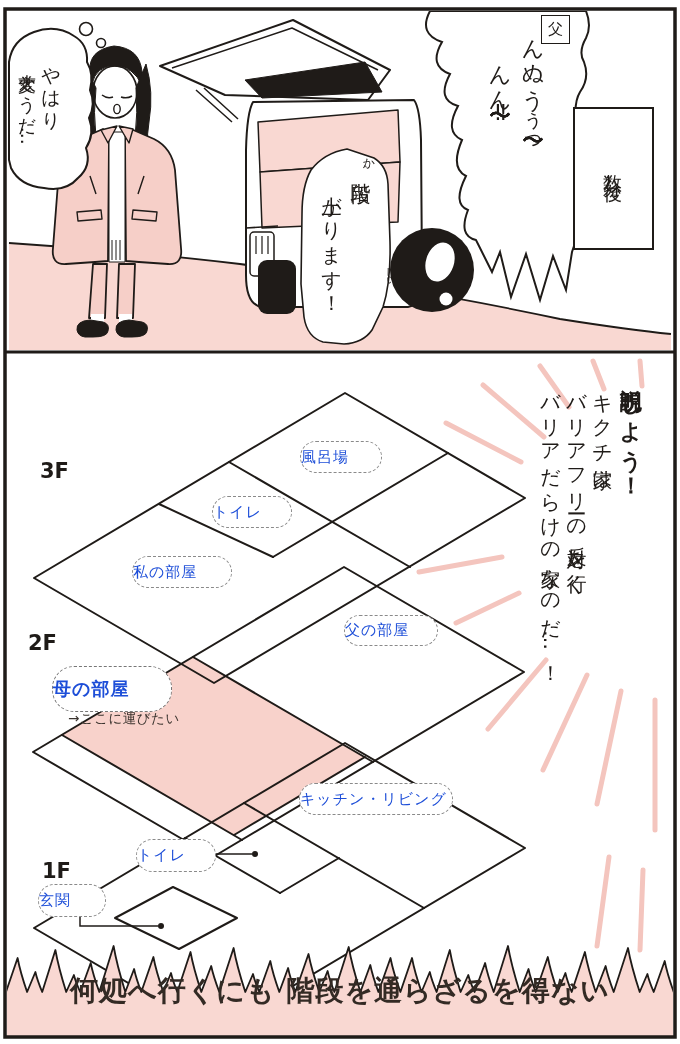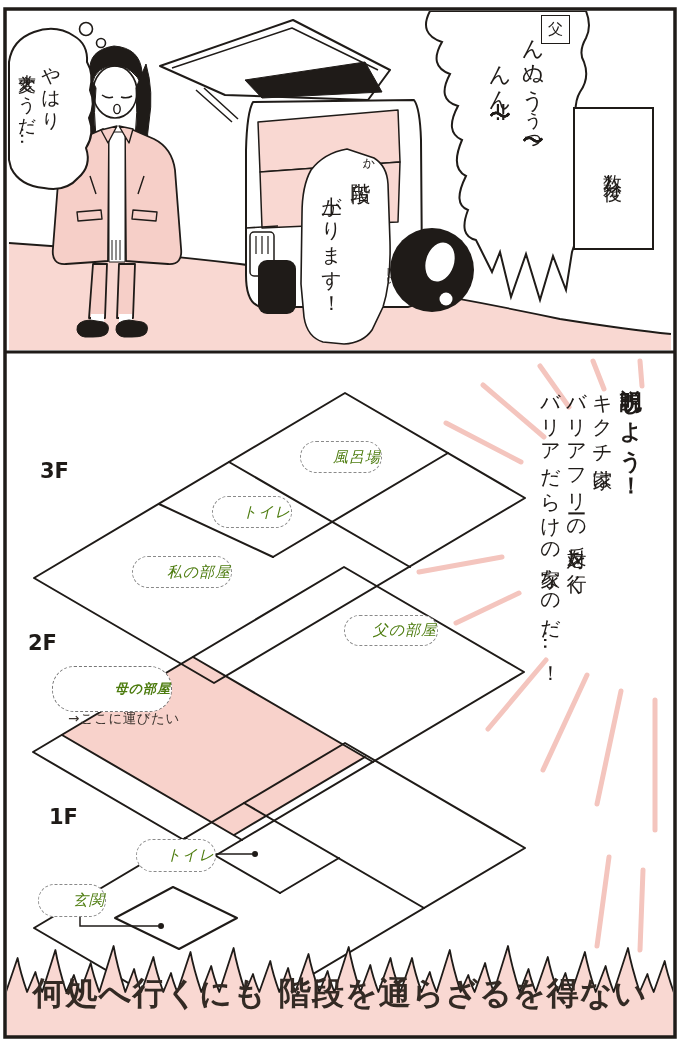--- a/index.html
+++ b/index.html
@@ -26,26 +26,26 @@
   #caption-box{left:573px;top:107px;width:77px;height:139px;border:2px solid #1f1b18;background:#fff;
                display:flex;align-items:center;justify-content:center;}
   #caption-box .vtext{font-size:19px;letter-spacing:5px;}
   
   #narration{left:528px;top:372px;width:118px;height:282px;}
   #narration .c1{font-size:22px;font-weight:700;line-height:30px;letter-spacing:3px;}
   #narration .c2,#narration .c3,#narration .c4{font-size:20px;font-weight:500;line-height:26px;
                letter-spacing:2px;padding-top:8px;}
   .floor-label{position:absolute;font-size:21px;font-weight:600;color:#1f1b18;}
   .rlabel{position:absolute;background:#fff;border:1.6px dashed #8a8a8a;border-radius:17px;
-          display:flex;align-items:center;justify-content:flex-end;font-size:15px;
-          letter-spacing:1px;color:#4d7c0f;font-style:italic;}
-  #room-mother{font-size:13px;font-weight:700;border-radius:22px;border:1.8px dashed #777;}
+          display:flex;align-items:center;justify-content:flex-start;font-size:15px;
+          letter-spacing:1px;color:#1d4ed8;}
+  #room-mother{font-size:18px;font-weight:700;border-radius:22px;border:1.8px dashed #777;}
   #mother-note{position:absolute;left:68px;top:710px;font-size:13.5px;color:#3a332e;letter-spacing:.5px;}
   #footer-caption{position:absolute;left:6px;right:6px;top:972px;text-align:center;
-                  font-size:32px;font-weight:600;letter-spacing:1px;color:#332a24;}
+                  font-size:28px;font-weight:600;letter-spacing:1px;color:#332a24;}
 </style>
 </head>
 <body>
 
 <div id="page">
 
   <svg id="art" viewBox="0 0 680 1044" xmlns="http://www.w3.org/2000/svg">
     <defs>
       <clipPath id="clipP1">
           <rect x="7" y="11" width="666" height="340"></rect>
@@ -204,38 +204,41 @@
 
   <div class="vcols" id="narration">
     <div class="c1">説明しよう！</div>
     <div class="c2">キクチ家は</div>
     <div class="c3">バリアフリーの反対を行く</div>
     <div class="c4">バリアだらけの家なのだ…！</div>
   </div>
 
   <span class="floor-label" style="left:40px;top:459px;">3F</span>
   <span class="floor-label" style="left:28px;top:631px;">2F</span>
-  <span class="floor-label" style="left:42px;top:805px;margin-left:7px;">1F</span>
+  <span class="floor-label" style="left:42px;top:859px;">1F</span>
 
   <div class="rlabel" style="left:300px;top:441px;width:80px;height:30px;">
     <span>風呂場</span>
   </div>
   <div class="rlabel" style="left:212px;top:496px;width:78px;height:30px;">
     <span>トイレ</span>
   </div>
   <div class="rlabel" style="left:344px;top:615px;width:92px;height:29px;">
     <span>父の部屋</span>
   </div>
   <div class="rlabel" style="left:132px;top:556px;width:98px;height:30px;">
     <span>私の部屋</span>
   </div>
   <div class="rlabel" id="room-mother" style="left:52px;top:666px;width:118px;height:44px;">
     <span>母の部屋</span>
   </div>
   <span id="mother-note">→ここに運びたい</span>
+  <div class="rlabel" style="left:299px;top:783px;width:152px;height:30px;">
+    <span>キッチン・リビング</span>
+  </div>
   <div class="rlabel" style="left:136px;top:839px;width:78px;height:31px;">
     <span>トイレ</span>
   </div>
   <div class="rlabel" style="left:38px;top:884px;width:66px;height:31px;">
     <span>玄関</span>
   </div>
 
   <div id="footer-caption">何処へ行くにも 階段を通らざるを得ない</div>
 </div>
 

